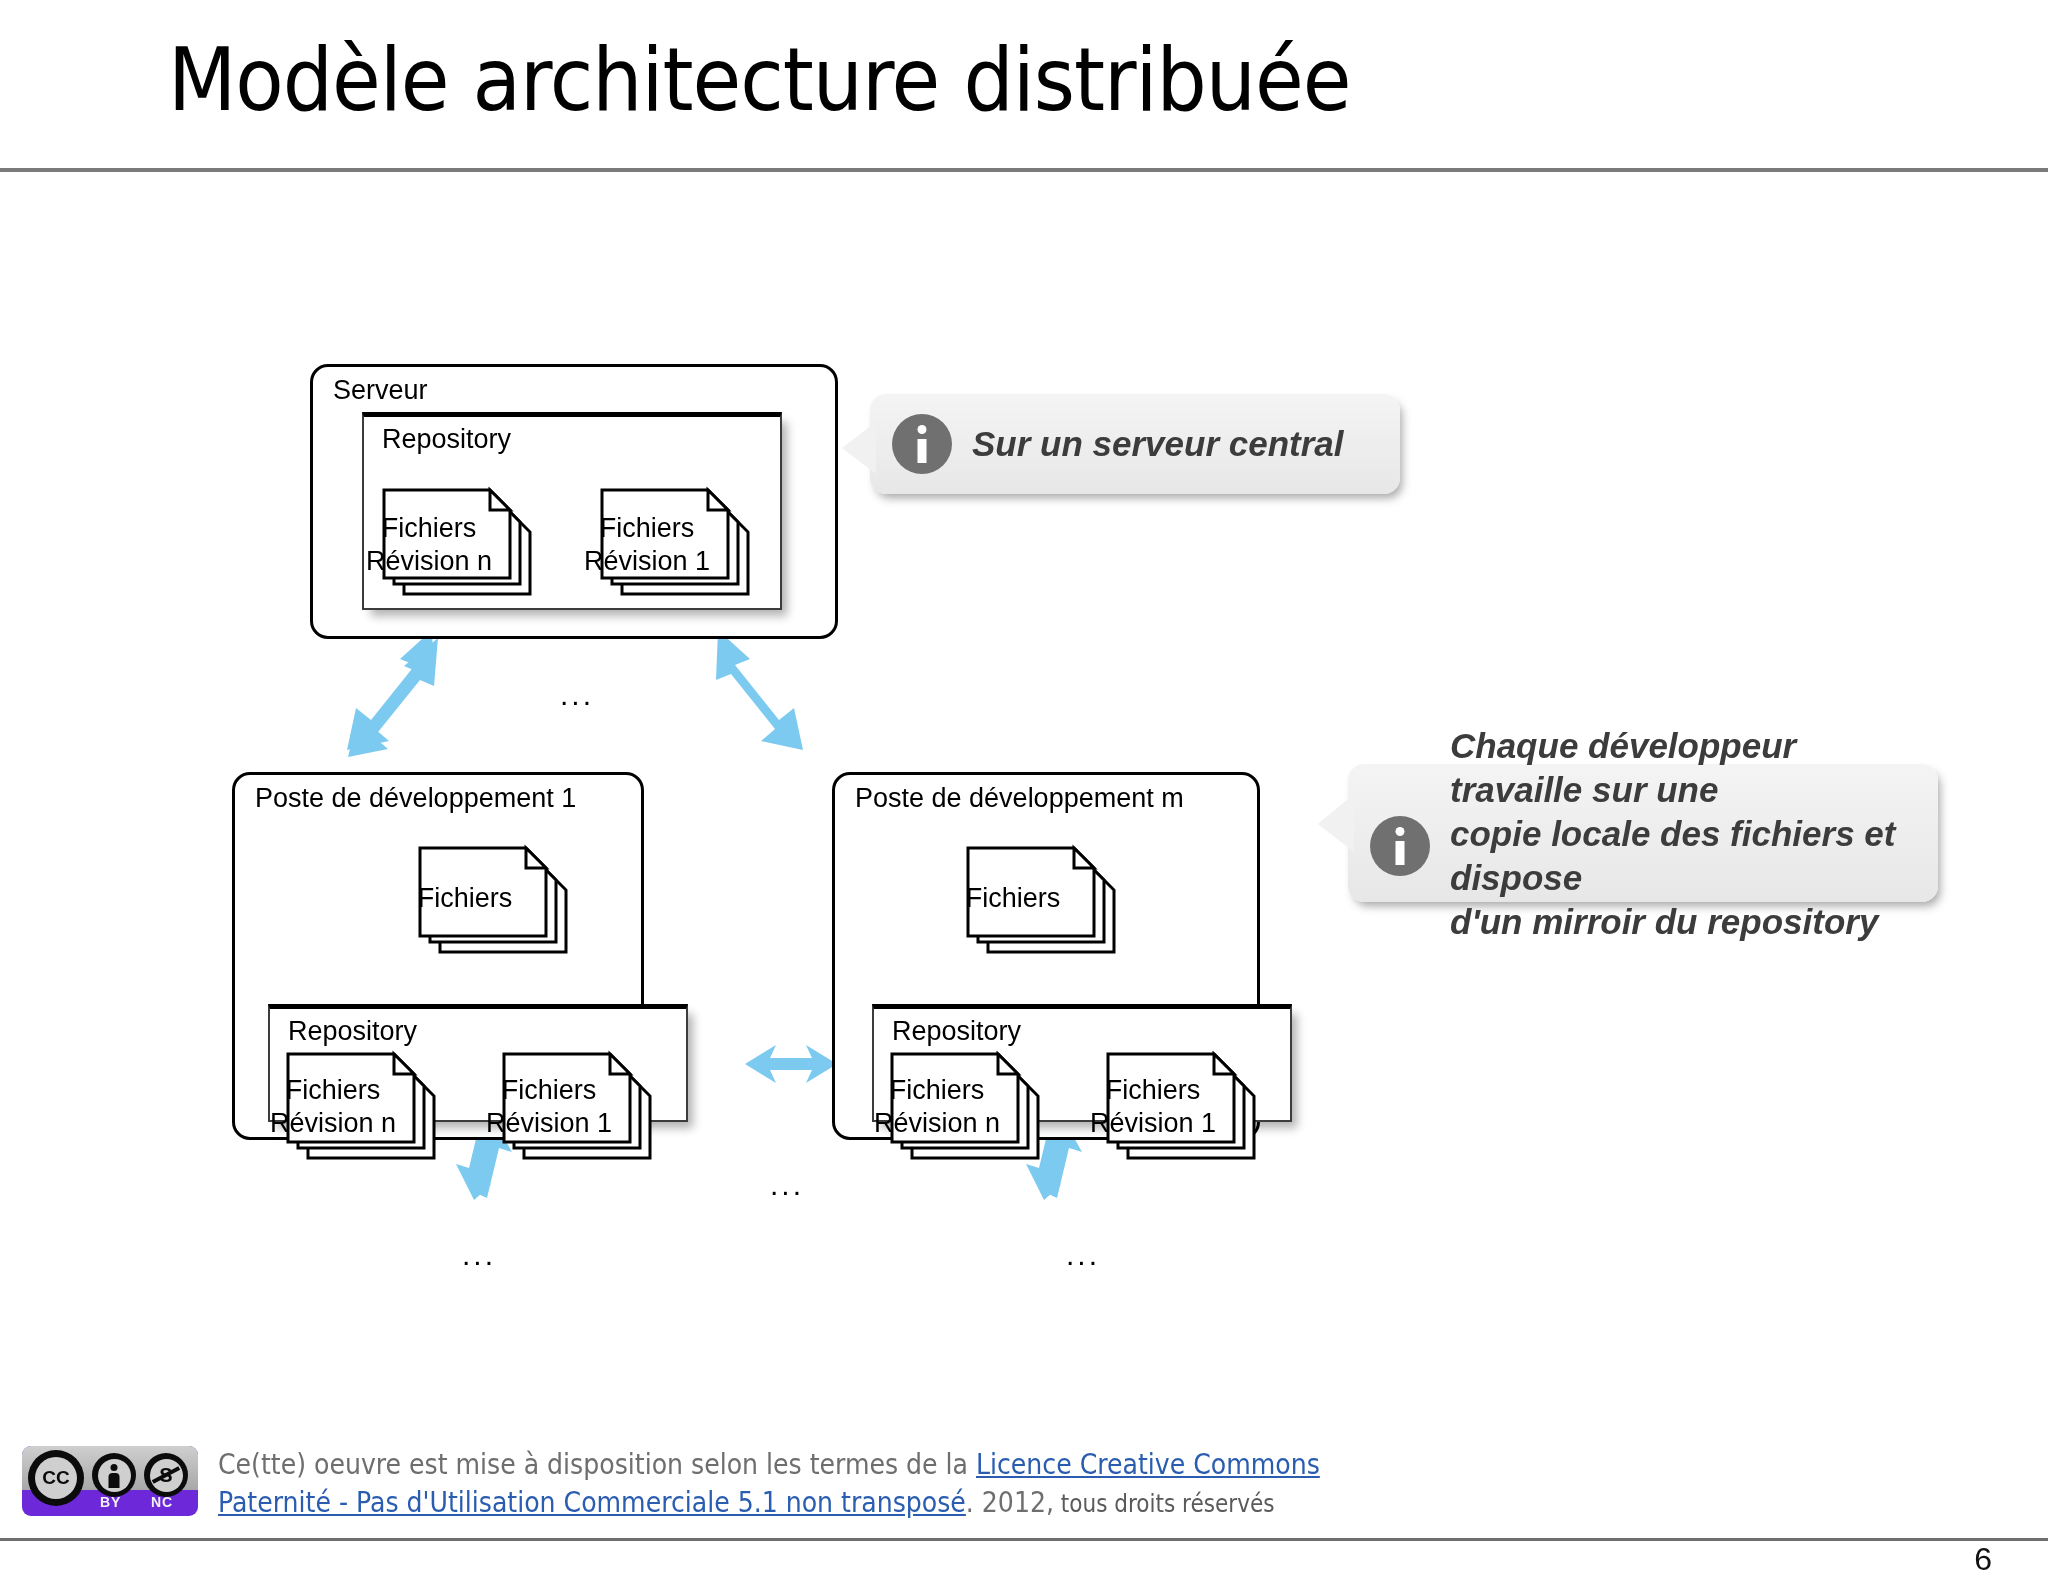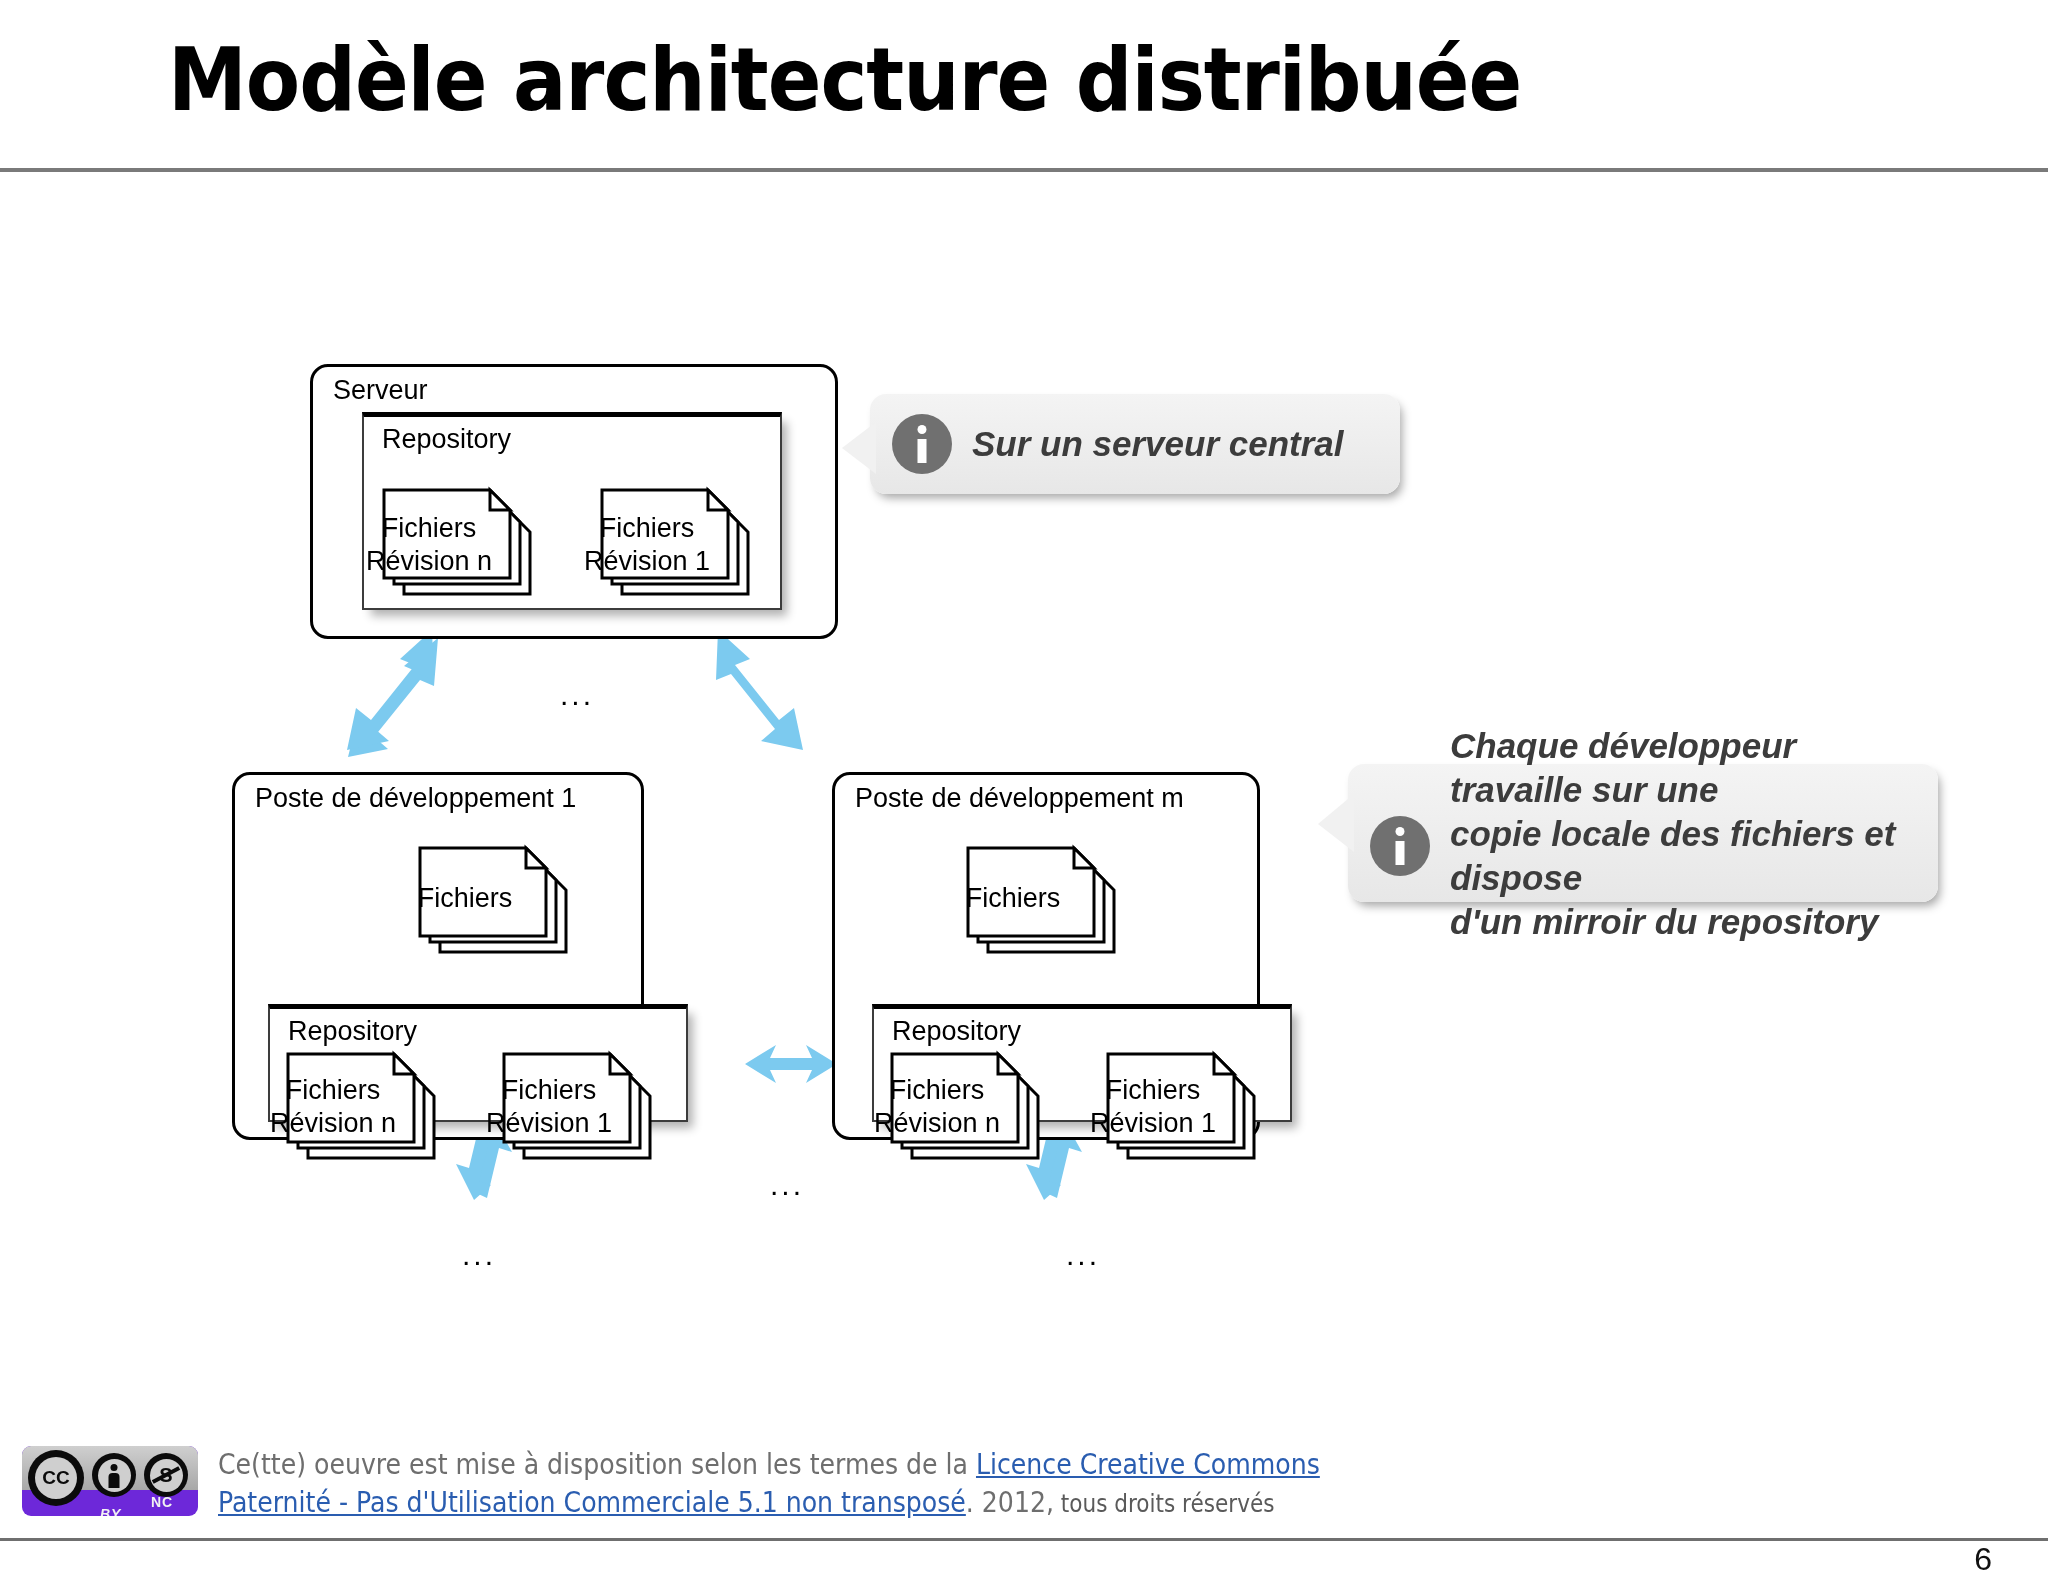--- a/index.html
+++ b/index.html
@@ -9,21 +9,21 @@
     color:#000;
   }
   
   #slide{position:absolute;inset:0;background:#fff;}
 
   
   #header{position:absolute;left:0;top:0;width:2048px;height:170px;background:#fff;}
   #slide-title{
     position:absolute;left:168px;top:34px;
     font-size:88px;line-height:1.05;
-    font-weight:700;
+    font-weight:400;
     font-family:"DejaVu Sans Condensed","Liberation Sans",sans-serif;
     font-stretch:condensed;
     letter-spacing:-1px;
     white-space:nowrap;
     color:#000;
   }
   #header-rule{position:absolute;left:0;top:168px;width:2048px;height:4px;background:#7a7a7a;}
 
   
   #canvas{position:absolute;left:0;top:172px;width:2048px;height:1240px;}
@@ -337,21 +337,21 @@
           <span style="position:absolute;left:50%;top:14px;transform:translateX(-50%);width:11px;height:15px;border-radius:4px 4px 0 0;background:#0b0b0b;"></span>
         </div>
       </div>
 
       <div class="ring" style="left:122px;top:7px;width:44px;height:44px;">
         <div class="inner" style="width:33px;height:33px;position:relative;font-size:20px;">
           <span style="line-height:1;">S</span>
           <span style="position:absolute;left:50%;top:50%;width:30px;height:4px;background:#0b0b0b;transform:translate(-50%,-50%) rotate(-28deg);"></span>
         </div>
       </div>
-      <div class="cc-sub" style="left:78px;top:60px;font-style:italic;">BY</div>
+      <div class="cc-sub" style="left:78px;top:48px;">BY</div>
       <div class="cc-sub" style="left:129px;top:48px;">NC</div>
     </div>
 
     <div id="footer-text"><span>Ce(tte) oeuvre est mise à disposition selon les termes de la </span><span class="lnk">Licence Creative Commons</span><br><span class="lnk">Paternité - Pas d'Utilisation Commerciale 5.1 non transposé</span><span>. 2012,</span><span class="small"> tous droits réservés</span></div>
 
   </div>
 
   <div id="footer-rule"></div>
   <div id="page-number">6</div>
 

